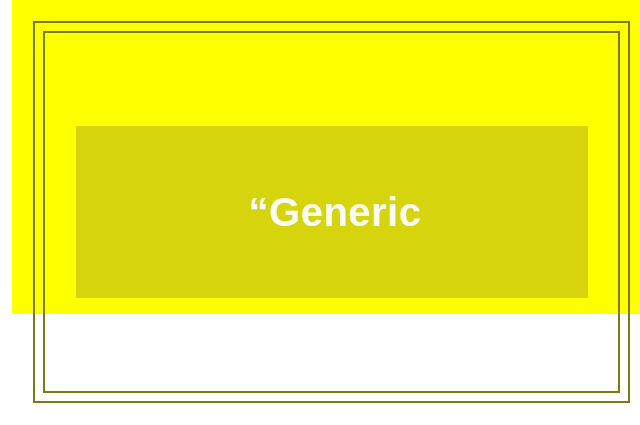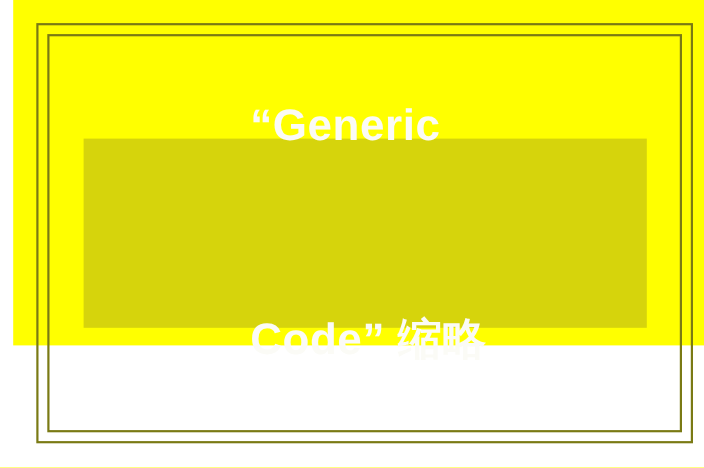--- a/index.html
+++ b/index.html
@@ -80,17 +80,16 @@
 <body>
 
 <div id="canvas">
 
   <div id="frame-outer"></div>
   <div id="frame-inner"></div>
 
   <div id="banner">
     <div id="headline">
       <span class="hl-line">“Generic</span>
-      <span class="hl-line">Code” 缩略</span>
     </div>
   </div>
 
 </div>
 
 </body></html>

